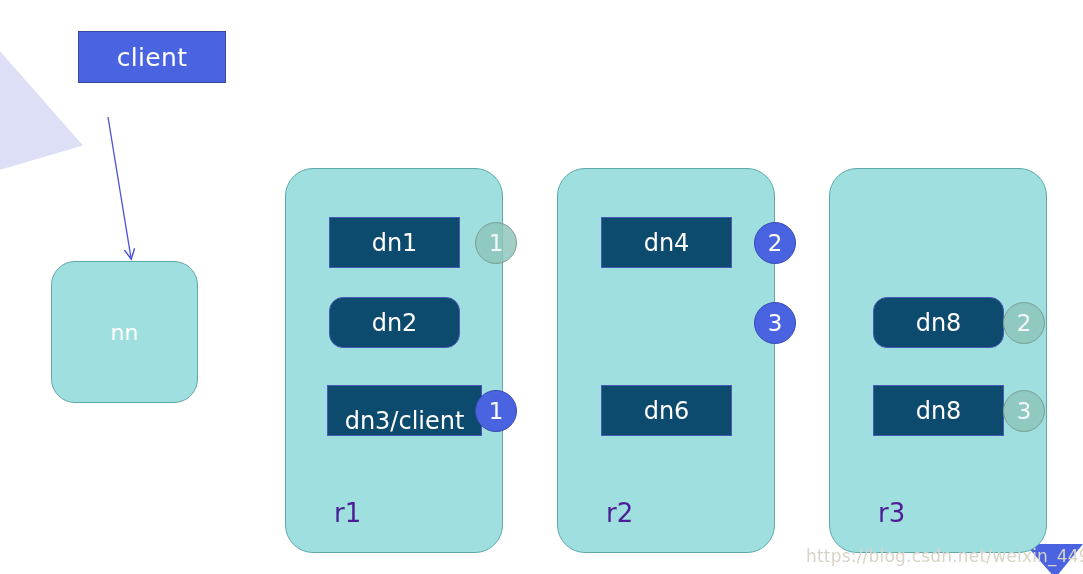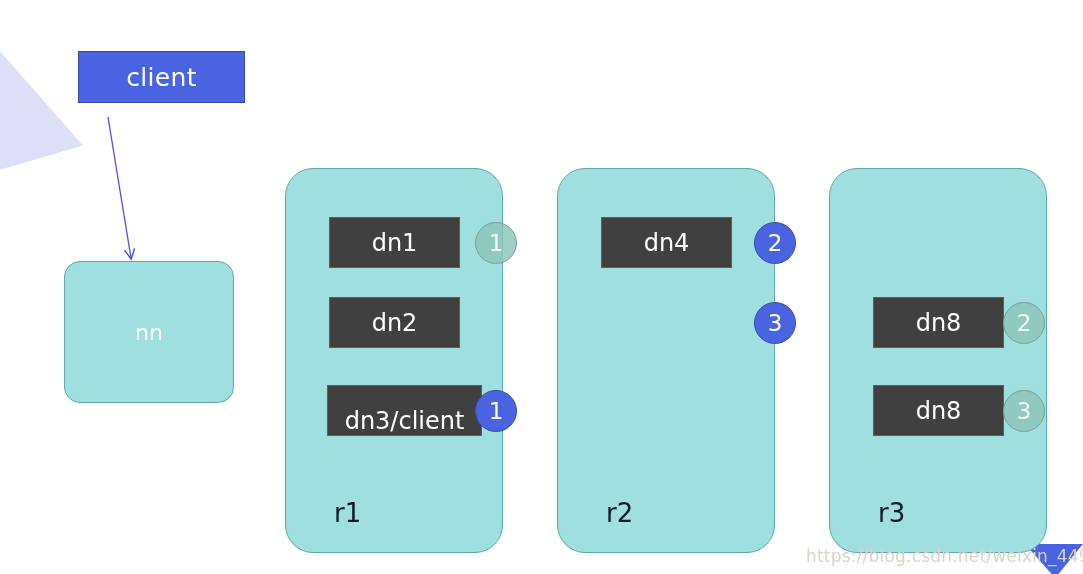--- a/index.html
+++ b/index.html
@@ -35,22 +35,22 @@
     width: 58px;
     height: 34px;
     background: #4a63e0;
     clip-path: polygon(0% 0%, 100% 0%, 52% 100%);
   }
 
   
   #client-box {
     position: absolute;
     left: 78px;
-    top: 51px;
-    width: 167px;
+    top: 31px;
+    width: 148px;
     height: 52px;
     background: #4a63e0;
     border: 1px solid #39499c;
     box-sizing: border-box;
     display: flex;
     align-items: center;
     justify-content: center;
     color: #ffffff;
     font-size: 25px;
     letter-spacing: .3px;
@@ -61,27 +61,27 @@
     position: absolute;
     left: 90px;
     top: 105px;
     width: 70px;
     height: 170px;
   }
 
   
   #nn-box {
     position: absolute;
-    left: 64px;
+    left: 51px;
     top: 261px;
-    width: 170px;
+    width: 147px;
     height: 142px;
     background: #9fdfdf;
     border: 1px solid #5fa9a9;
-    border-radius: 16px;
+    border-radius: 24px;
     box-sizing: border-box;
     display: flex;
     align-items: center;
     justify-content: center;
     color: #ffffff;
     font-size: 22px;
   }
 
   
   .rack {
@@ -96,39 +96,39 @@
   }
   #rack-r1 { left: 285px; }
   #rack-r2 { left: 557px; }
   #rack-r3 { left: 829px; }
 
   .rack-label {
     position: absolute;
     left: 48px;
     bottom: 24px;
     font-size: 26px;
-    color: #0f172a;
+    color: #4c1d95;
   }
 
   
   .dn-box {
     position: absolute;
     height: 51px;
-    background: #404040;
+    background: #0c4a6e;
     border: 1px solid #4a56b8;
     box-sizing: border-box;
     display: flex;
     align-items: center;
     justify-content: center;
     color: #ffffff;
     font-size: 24px;
     white-space: nowrap;
   }
   .dn-row0 { top: 48px; }
-  .dn-row1 { top: 128px; }
+  .dn-row1 { top: 128px; border-radius: 14px; }
   .dn-row2 { top: 216px; }
 
   .dn-narrow { left: 43px; width: 131px; }
   .dn-wide   { left: 41px; width: 155px; align-items: flex-end; }
 
   
   .badge {
     position: absolute;
     width: 42px;
     height: 42px;
@@ -199,20 +199,23 @@
       </div>
       <div class="badge badge-solid" style="top: 220.5px; left: 189px;">1</div>
       <div class="rack-label">r1</div>
     </div>
   <div class="rack" id="rack-r2">
       <div class="dn-box dn-row0 dn-narrow">
         <span>dn4</span>
       </div>
       <div class="badge badge-solid" style="top: 52.5px; left: 196px;">2</div>
       <div class="badge badge-solid" style="top: 132.5px; left: 196px;">3</div>
+      <div class="dn-box dn-row2 dn-narrow">
+        <span>dn6</span>
+      </div>
       <div class="rack-label">r2</div>
     </div>
   <div class="rack" id="rack-r3">
       <div class="dn-box dn-row1 dn-narrow">
         <span>dn8</span>
       </div>
       <div class="badge badge-faded" style="top: 132.5px; left: 173px;">2</div>
       <div class="dn-box dn-row2 dn-narrow">
         <span>dn8</span>
       </div>

